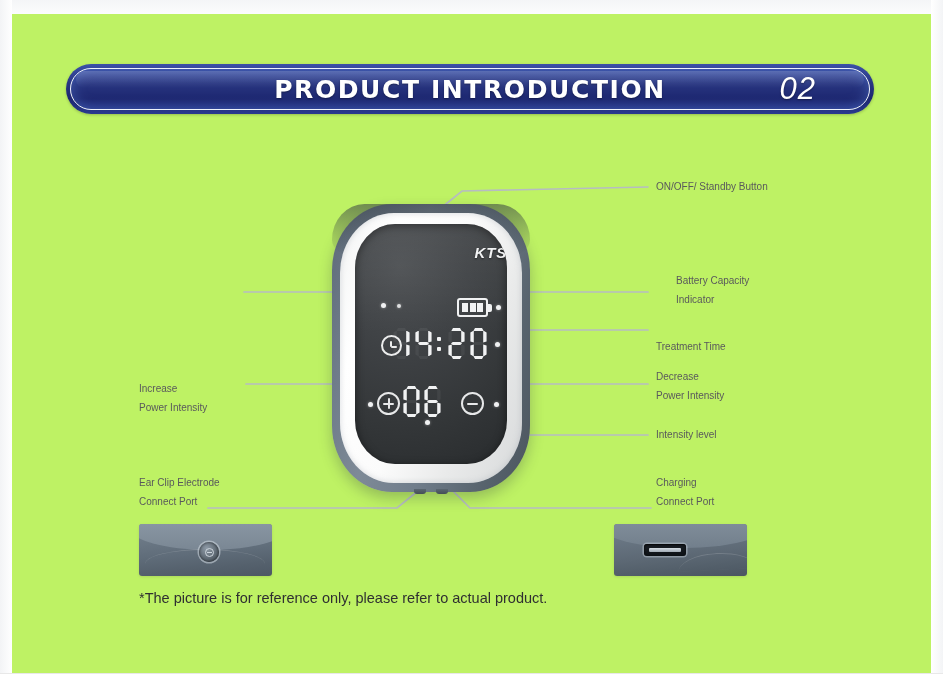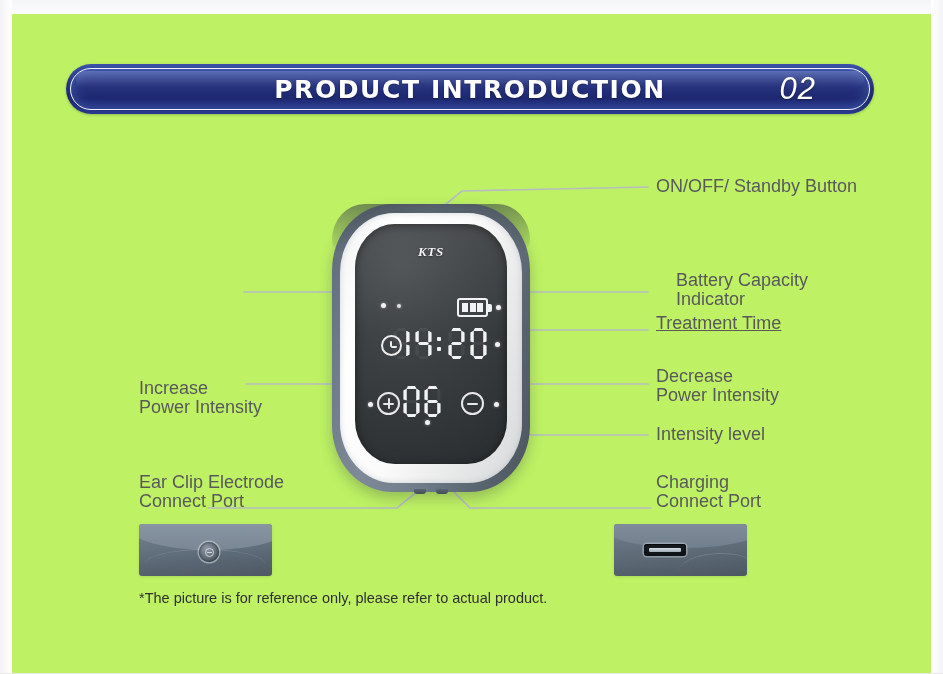--- a/index.html
+++ b/index.html
@@ -62,21 +62,21 @@
   
   .section-heading{
     position:absolute;left:139px;top:152px;
     font-size:16.5px;color:#2b2b2b;letter-spacing:.2px;
     white-space:nowrap;
   }
 
   
   .lbl{
     position:absolute;
-    font-size:18px;color:#59595c;line-height:19px;
+    font-size:10px;color:#59595c;line-height:19px;
     white-space:nowrap;
   }
   .lbl.right{text-align:left;}
   .lbl.left{text-align:left;}
 
   
   .leaders{position:absolute;left:0;top:0;width:943px;height:674px;pointer-events:none;}
 
   
   .device{
@@ -108,25 +108,24 @@
       radial-gradient(120% 90% at 30% 18%,#4c4f52 0%,#3e4144 40%,#343739 72%,#2b2e30 100%);
     box-shadow:inset 0 2px 8px rgba(0,0,0,.5);
     overflow:hidden;
   }
   .screen-gloss{
     position:absolute;left:0;right:0;top:0;height:46%;
     background:linear-gradient(180deg,rgba(255,255,255,.07),rgba(255,255,255,0));
     pointer-events:none;
   }
   .kts{
-    position:absolute;left:0;right:0;top:20px;text-align:center;
-    color:#f2f3f4;font-size:13px;font-weight:bold;font-style:italic;
+    position:absolute;left:0;right:0;top:20px;text-align:right;
+    color:#f2f3f4;font-size:15px;font-weight:bold;font-style:italic;
     letter-spacing:.8px;
     text-shadow:0 1px 2px rgba(0,0,0,.5);
-    font-family:Liberation Serif, serif;
   }
 
   .dot{
     position:absolute;width:5px;height:5px;border-radius:50%;
     background:#f0f1f2;box-shadow:0 0 3px rgba(255,255,255,.45);
   }
   .dot.sm{width:4px;height:4px;background:#dfe0e1;}
 
   
   .battery{
@@ -309,21 +308,21 @@
     <div>Connect Port</div>
   </div>
 
   <div class="lbl right" style="left:656px;top:177px;">
     <div>ON/OFF/ Standby Button</div>
   </div>
   <div class="lbl right" style="left:656px;top:271px;margin-left:20px;">
     <div>Battery Capacity</div>
     <div>Indicator</div>
   </div>
-  <div class="lbl right" style="left:656px;top:314px;text-decoration:underline;">
+  <div class="lbl right" style="left:656px;top:337px;">
     <div>Treatment Time</div>
   </div>
   <div class="lbl right" style="left:656px;top:367px;">
     <div>Decrease</div>
     <div>Power Intensity</div>
   </div>
   <div class="lbl right" style="left:656px;top:425px;">
     <div>Intensity level</div>
   </div>
   <div class="lbl right" style="left:656px;top:473px;">

